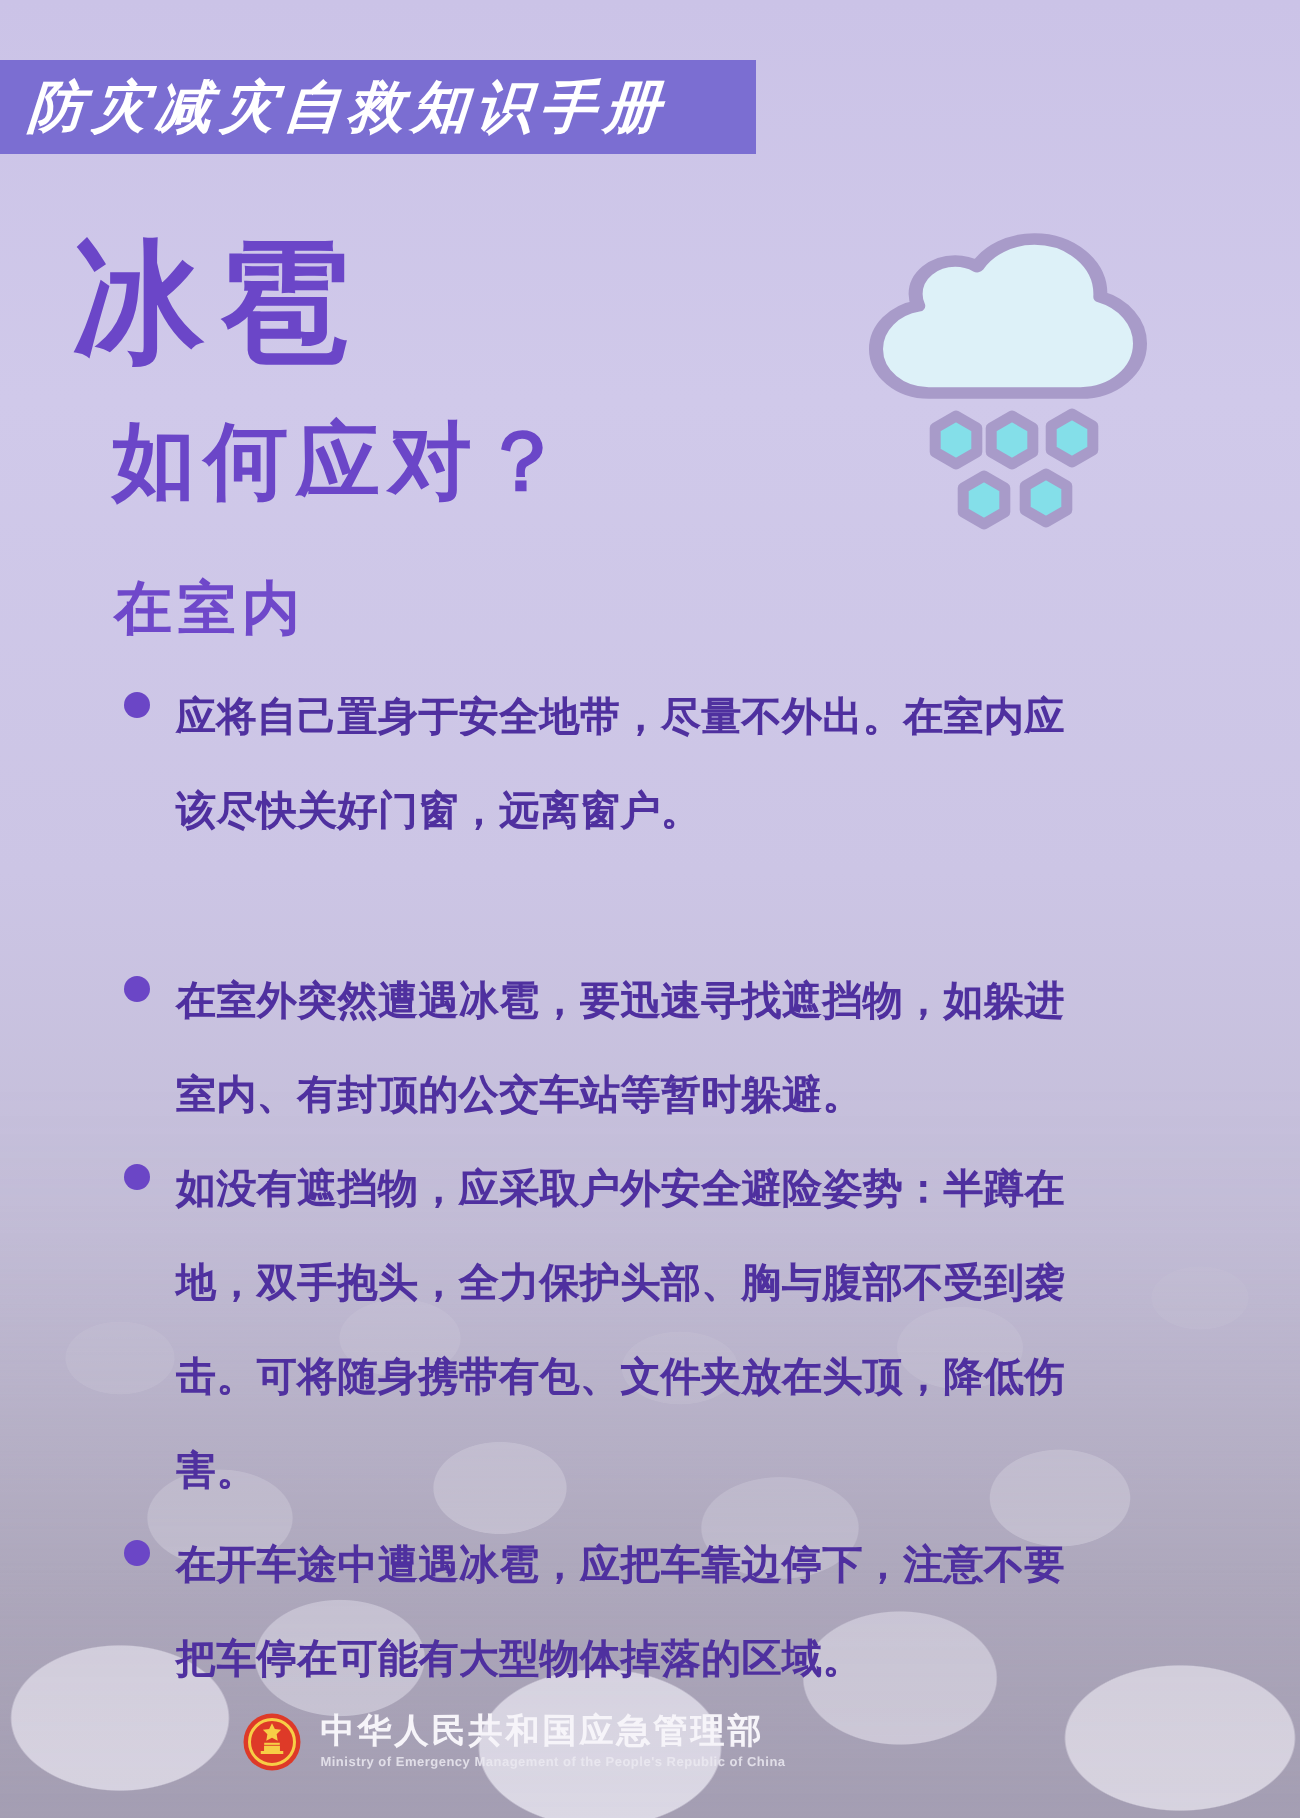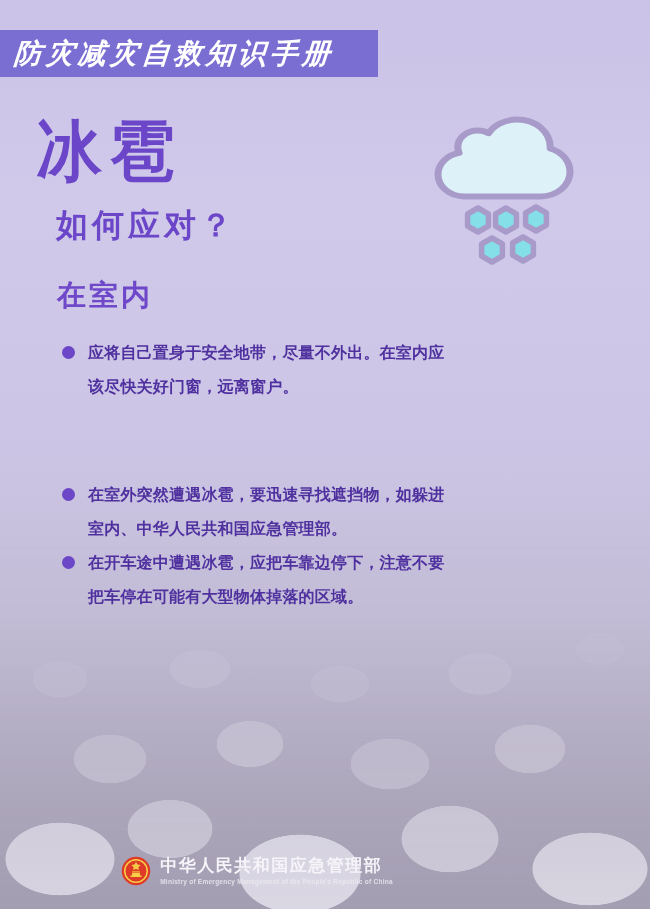--- a/index.html
+++ b/index.html
@@ -36,40 +36,40 @@
   }
   .banner-text {
     color:#ffffff; font-size:28px; letter-spacing:4px; font-style:italic;
     transform:skewX(-4deg); white-space:nowrap;
   }
   .hero-title {
     position:absolute; left:36px; top:114px; font-size:66px; line-height:1.15;
     color:#6b46c8; letter-spacing:7px;
   }
   .hero-sub {
-    position:absolute; left:56px; top:206px; font-size:32px; line-height:1.2;
+    position:absolute; left:56px; top:206px; font-size:42px; line-height:1.2;
     color:#6b46c8; letter-spacing:4px;
   }
   .icon-hail { position:absolute; left:438px; top:114px; width:140px; height:160px; }
   .icon-hail svg { position:absolute; overflow:visible; }
   .cloud-svg { left:0; top:0; }
   .hex-svg { left:0; top:92px; }
   .sec-h { position:absolute; left:57px; font-size:29px; line-height:34px; color:#6f48ca; letter-spacing:3px; }
-  #h-indoor { top:278px; }
+  #h-indoor { top:288px; }
   #h-outdoor { top:438px; }
   .blist { position:absolute; left:62px; width:558px; list-style:none; margin:0; padding:0; }
   #list-indoor { top:336px; }
   #list-outdoor { top:478px; }
   .blist li { display:flex; }
   .dot {
     flex:0 0 13px; width:13px; height:13px; border-radius:50%;
     background:#6b46c6; margin:10px 13px 0 0;
   }
   .btext {
-    font-size:16px; line-height:34px; color:#4f309f;
+    font-size:20px; line-height:47px; color:#4f309f;
     white-space:pre-line; letter-spacing:0.2px;
   }
   .footer {
     position:absolute; left:0; top:856px; width:514px;
     display:flex; justify-content:center; align-items:center; gap:9px;
   }
   .f-emblem { width:30px; height:30px; flex:0 0 30px; }
   .f-col { display:flex; flex-direction:column; }
   .f-cn { color:#f6f4f9; font-size:17px; line-height:20px; letter-spacing:1.5px; white-space:nowrap; }
   .f-en { color:#eceaf2; font-size:6.5px; line-height:8px; letter-spacing:.25px; margin-top:2px; opacity:.85; white-space:nowrap; }
@@ -109,21 +109,28 @@
       <span class="dot"></span>
       <span class="btext">应将自己置身于安全地带，尽量不外出。在室内应
 该尽快关好门窗，远离窗户。</span>
     </li>
   </ul>
 
   <ul class="blist" id="list-outdoor">
     <li>
       <span class="dot"></span>
       <span class="btext">在室外突然遭遇冰雹，要迅速寻找遮挡物，如躲进
-室内、中华人民共和国应急管理部。</span>
+室内、有封顶的公交车站等暂时躲避。</span>
+    </li>
+    <li>
+      <span class="dot"></span>
+      <span class="btext">如没有遮挡物，应采取户外安全避险姿势：半蹲在
+地，双手抱头，全力保护头部、胸与腹部不受到袭
+击。可将随身携带有包、文件夹放在头顶，降低伤
+害。</span>
     </li>
     <li>
       <span class="dot"></span>
       <span class="btext">在开车途中遭遇冰雹，应把车靠边停下，注意不要
 把车停在可能有大型物体掉落的区域。</span>
     </li>
 
   </ul>
 
   <div class="footer">

